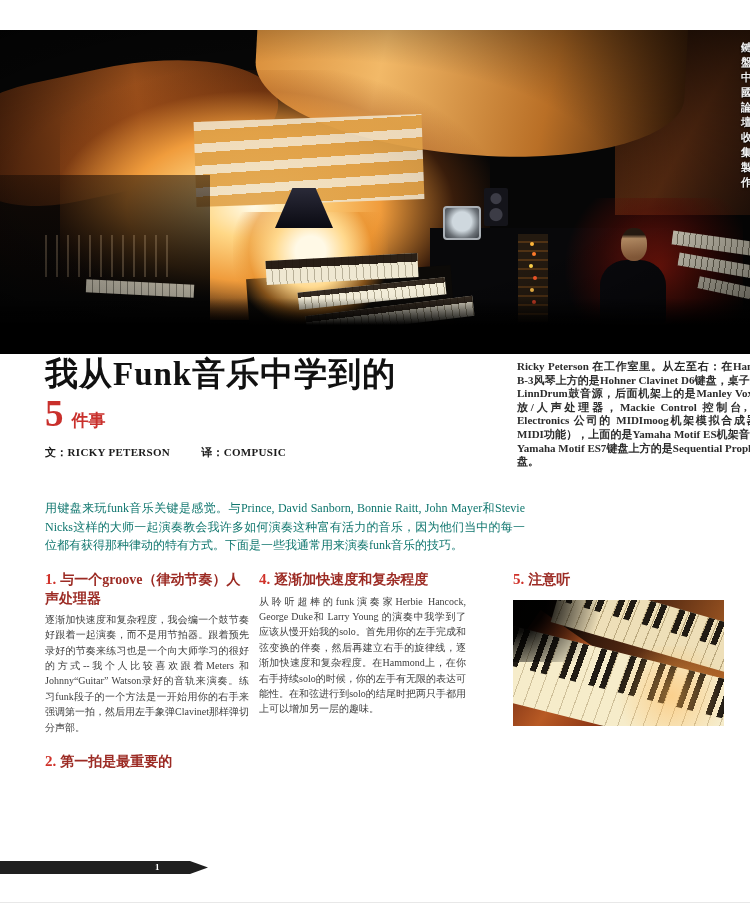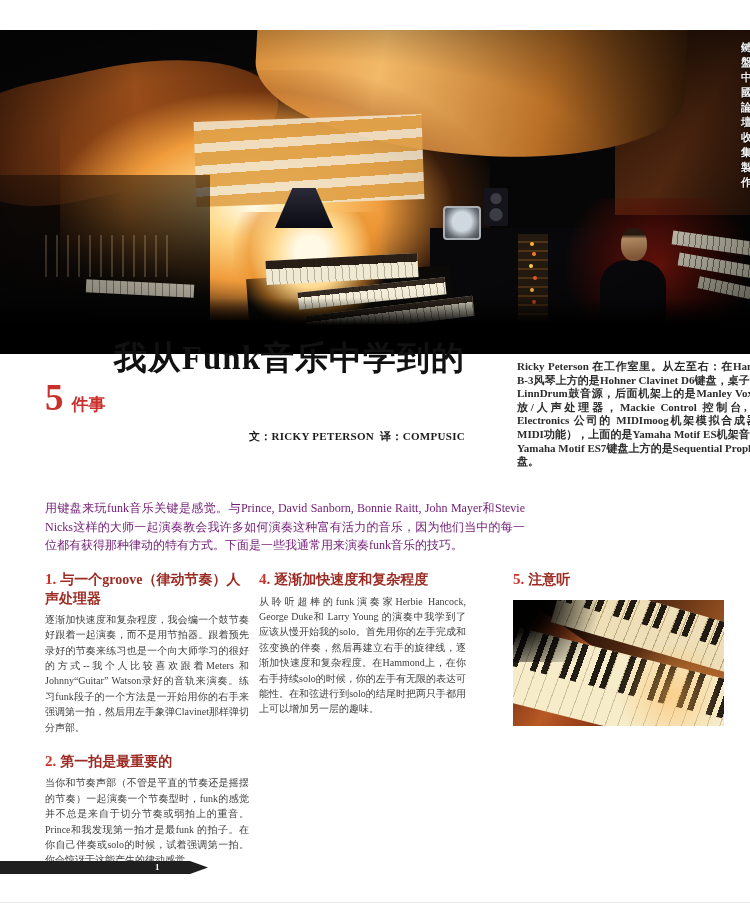--- a/index.html
+++ b/index.html
@@ -65,35 +65,35 @@
   .right-kb3{left:698px;top:252px;width:56px;height:12px;transform:rotate(12deg);
     background:repeating-linear-gradient(88deg,#e2dcc8 0 5px,#746e5c 5px 6px);}
   .bottom-mass{left:0;top:268px;width:750px;height:56px;
     background:linear-gradient(180deg, rgba(0,0,0,0), #000 48%);}
   .vignette{left:0;top:0;width:750px;height:324px;
     background:radial-gradient(ellipse at 42% 46%, rgba(0,0,0,0) 48%, rgba(0,0,0,.5) 82%, rgba(0,0,0,.78) 100%);}
   .watermark{right:9px;top:10px;text-align:right;color:#f2f2f2;font-weight:bold;
     font-size:11px;line-height:15px;text-shadow:0 1px 2px rgba(0,0,0,.9);}
 
   
-  .title-block{position:absolute;left:45px;top:340px;width:420px;text-align:right;}
+  .title-block{position:absolute;left:45px;top:356px;width:420px;}
   .main-title{margin:0;font-size:33px;font-weight:800;color:#111;letter-spacing:1px;line-height:1.1;}
   .title-number-row{display:flex;align-items:baseline;margin-top:3px;}
   .big-num{font-size:37px;font-weight:bold;color:#c9302c;line-height:1;}
   .num-suffix{font-size:17px;font-weight:bold;color:#c9302c;margin-left:8px;}
   .byline{margin-top:13px;font-size:11px;font-weight:bold;color:#1a1a1a;letter-spacing:.3px;}
-  .byline .tr{margin-left:3px;}
+  .byline .tr{margin-left:28px;}
 
   
   .photo-caption{position:absolute;left:477px;top:349px;width:266px;
     font-size:11px;line-height:13.6px;font-weight:bold;color:#2c2c2c;text-align:justify;margin-left:40px;}
 
   
   .intro{position:absolute;left:45px;top:487px;width:480px;
-    font-size:12px;line-height:18.5px;color:#701a75;text-align:justify;}
+    font-size:12px;line-height:18.5px;color:#0f766e;text-align:justify;}
 
   
   .col{position:absolute;top:570px;width:206px;}
   #col1{left:45px;width:204px;}
   #col2{left:259px;width:207px;}
   #col3{left:477px;width:211px;margin-left:36px;}
   .sec-h{margin:0 0 4px 0;font-size:14px;font-weight:bold;color:#9c2b24;line-height:1.3;}
   .sec-num{color:#d0322a;font-size:15px;margin-right:4px;}
   .sec-body{margin:0 0 17px 0;font-size:10px;line-height:15.4px;color:#3d3d3d;text-align:justify;}
 
@@ -180,21 +180,20 @@
     <div>
       <h3 class="sec-h">
         <span class="sec-num">1.</span><span>与一个groove（律动节奏）人声处理器</span>
       </h3>
       <p class="sec-body">逐渐加快速度和复杂程度，我会编一个鼓节奏好跟着一起演奏，而不是用节拍器。跟着预先录好的节奏来练习也是一个向大师学习的很好的方式--我个人比较喜欢跟着Meters 和 Johnny“Guitar” Watson录好的音轨来演奏。练习funk段子的一个方法是一开始用你的右手来强调第一拍，然后用左手象弹Clavinet那样弹切分声部。</p>
     </div>
     <div>
       <h3 class="sec-h">
         <span class="sec-num">2.</span><span>第一拍是最重要的</span>
       </h3>
-      <p class="sec-body">当你和节奏声部（不管是平直的节奏还是摇摆的节奏）一起演奏一个节奏型时，funk的感觉并不总是来自于切分节奏或弱拍上的重音。Prince和我发现第一拍才是最funk 的拍子。在你自己伴奏或solo的时候，试着强调第一拍。你会惊讶于这能产生的律动感觉。</p>
     </div>
   </div>
 
   <div class="col" id="col2">
     <div>
       <h3 class="sec-h">
         <span class="sec-num">4.</span><span>逐渐加快速度和复杂程度</span>
       </h3>
       <p class="sec-body">从聆听超棒的funk演奏家Herbie Hancock, George Duke和 Larry Young 的演奏中我学到了应该从慢开始我的solo。首先用你的左手完成和弦变换的伴奏，然后再建立右手的旋律线，逐渐加快速度和复杂程度。在Hammond上，在你右手持续solo的时候，你的左手有无限的表达可能性。在和弦进行到solo的结尾时把两只手都用上可以增加另一层的趣味。</p>
     </div>

